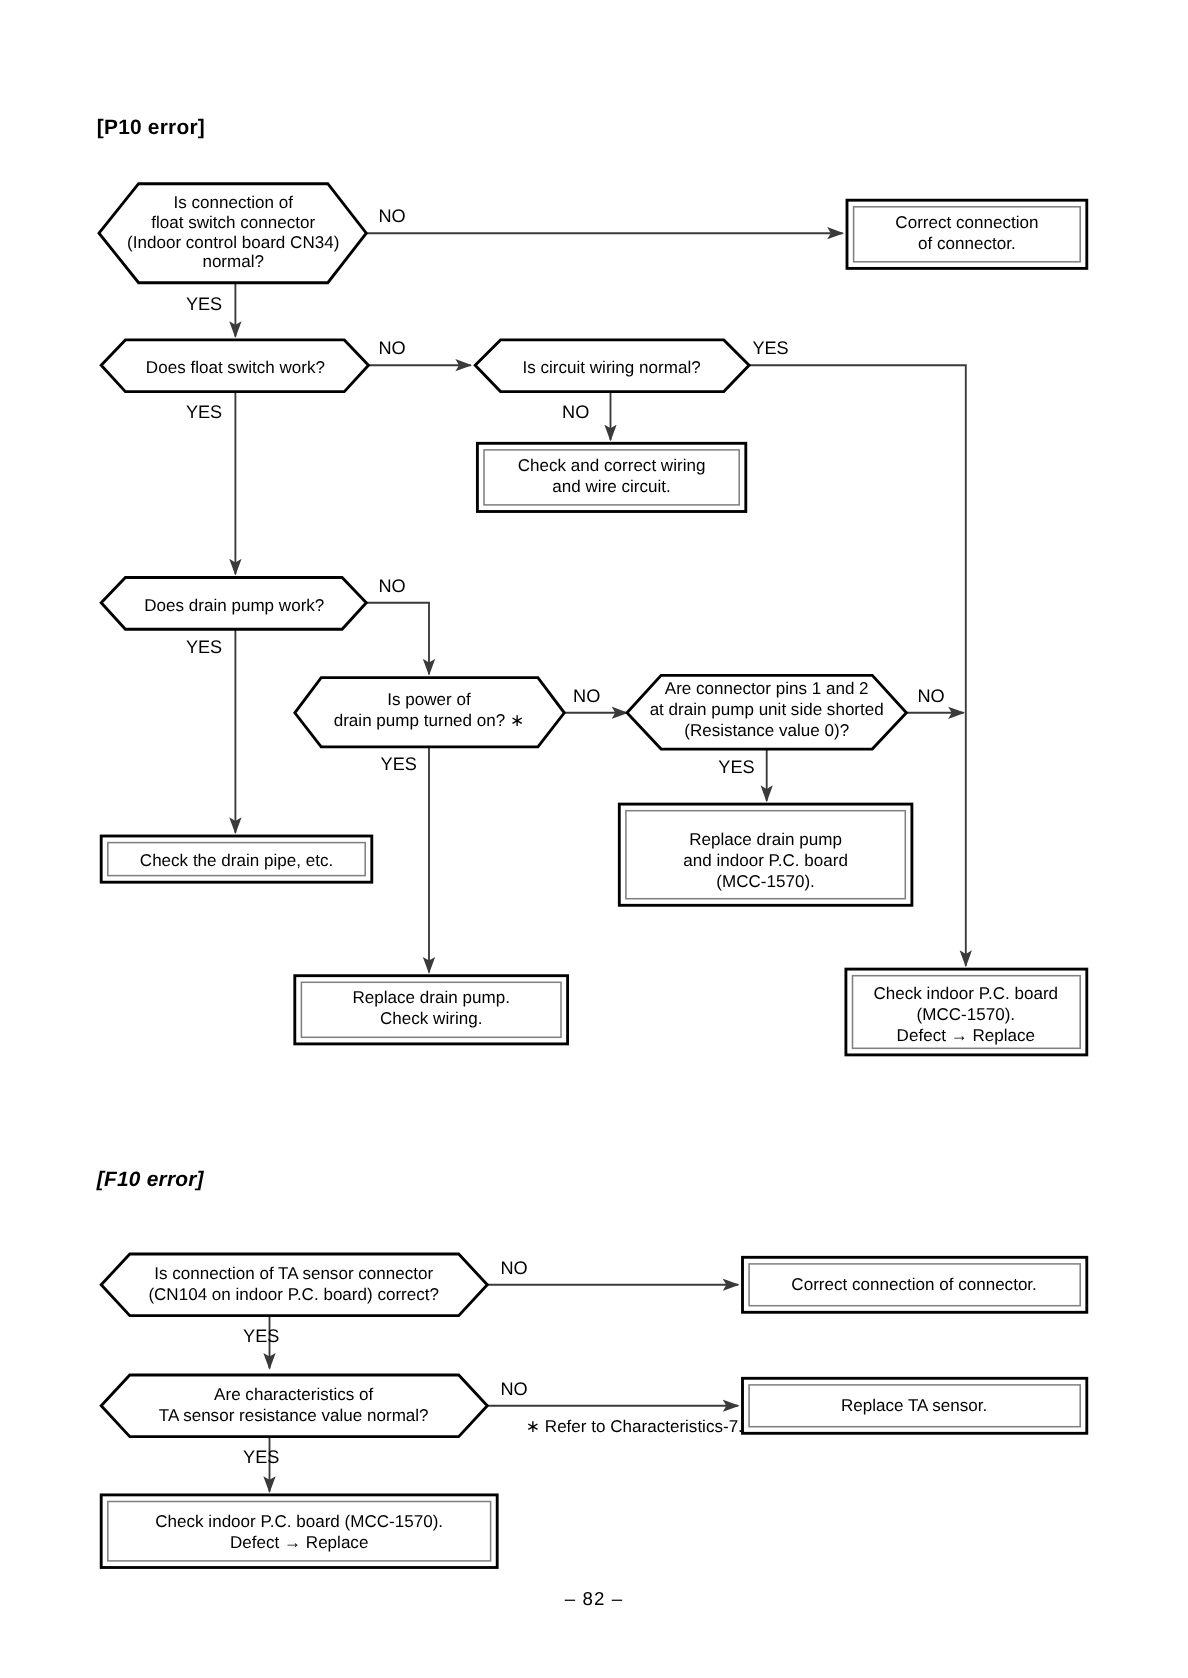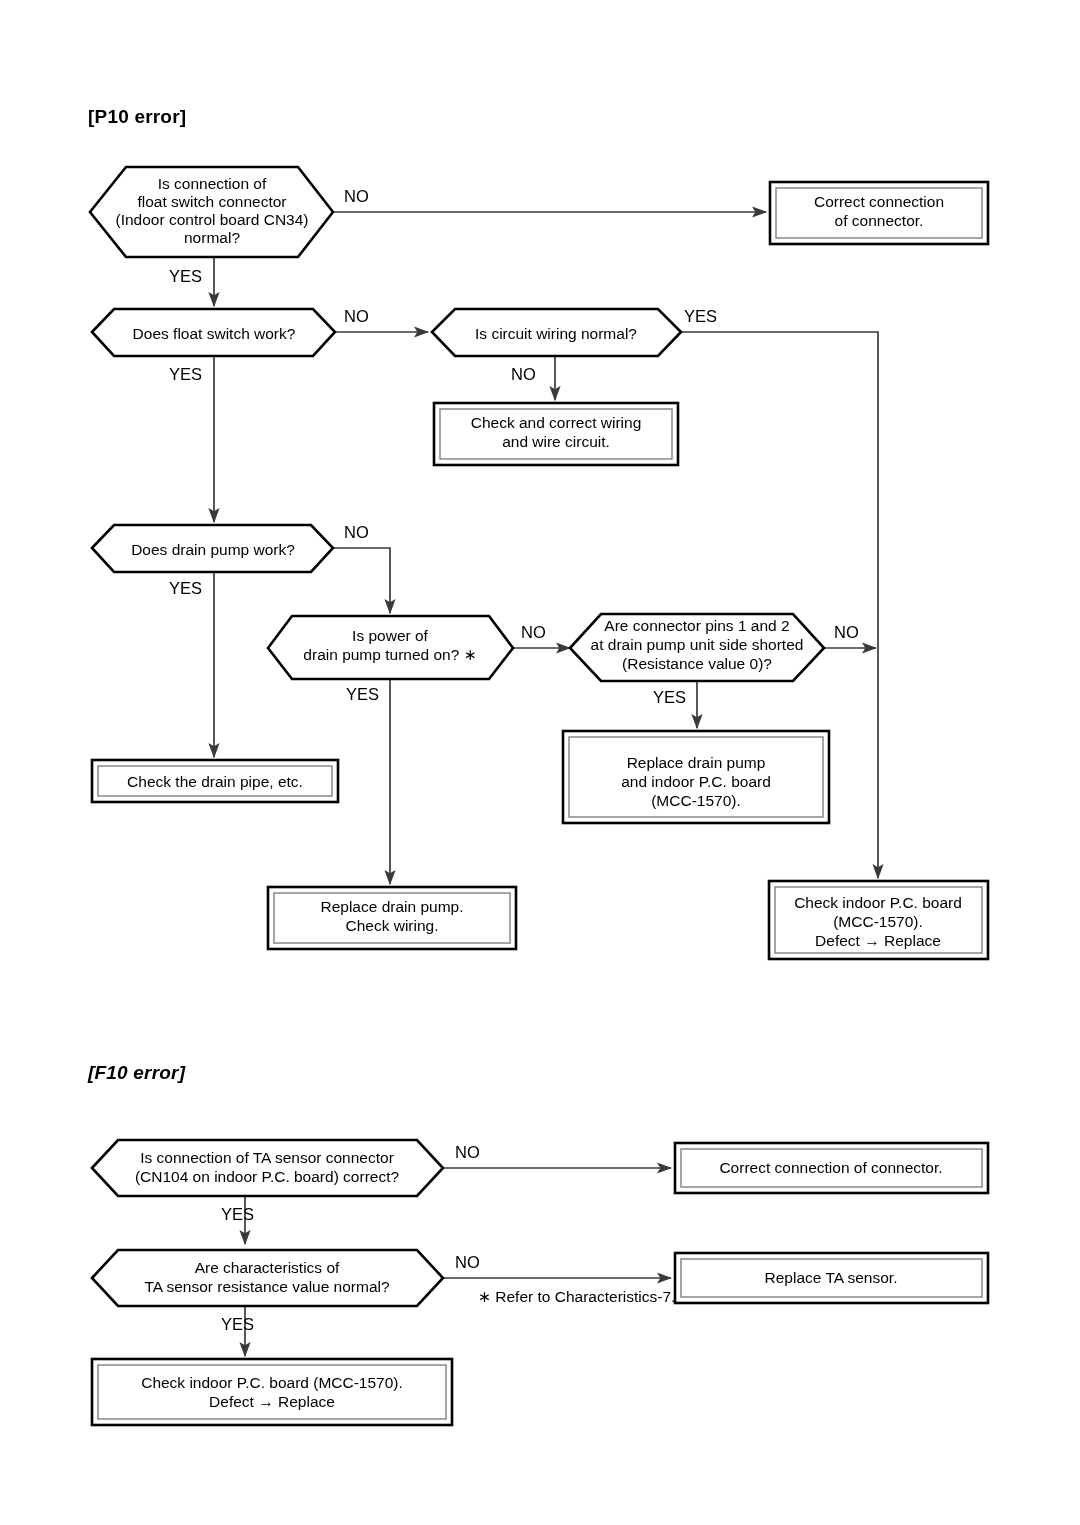--- a/index.html
+++ b/index.html
@@ -76,20 +76,21 @@
 
 <div class="page">
 
   <div class="section-title" id="title-p10">[P10 error]</div>
 
   <div class="section-title" id="title-f10">[F10 error]</div>
 
 
   <div class="note" id="note-f10">∗ Refer to Characteristics-7.</div>
 
+  <div class="page-number">– 82 –</div>
 
   <svg class="flow" viewBox="0 0 1080 1525">
     <defs>
       <marker id="arrow" viewBox="0 0 12 10" refX="11" refY="5" markerWidth="9" markerHeight="8" orient="auto-start-reverse">
         <path d="M0,0.6 L12,5 L0,9.4 L2.6,5 Z" fill="#3a3a3a"></path>
       </marker>
     </defs>
 
     <g>
 

